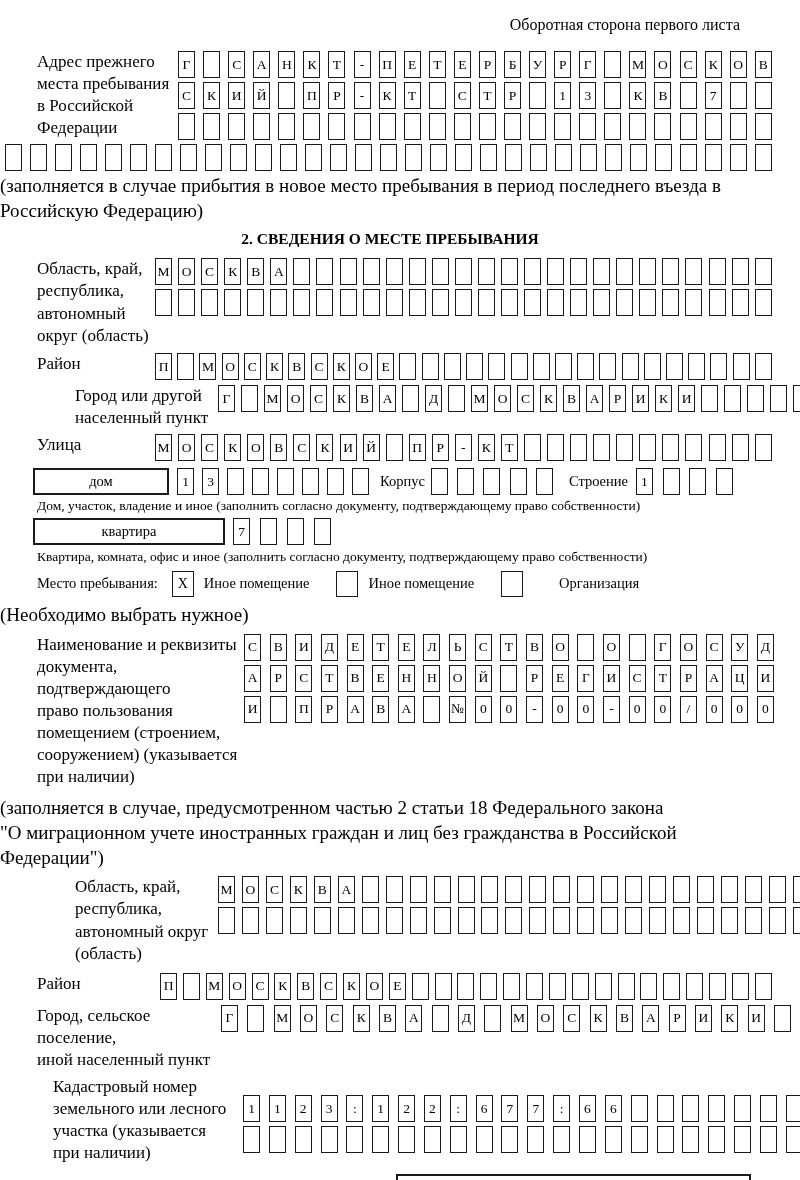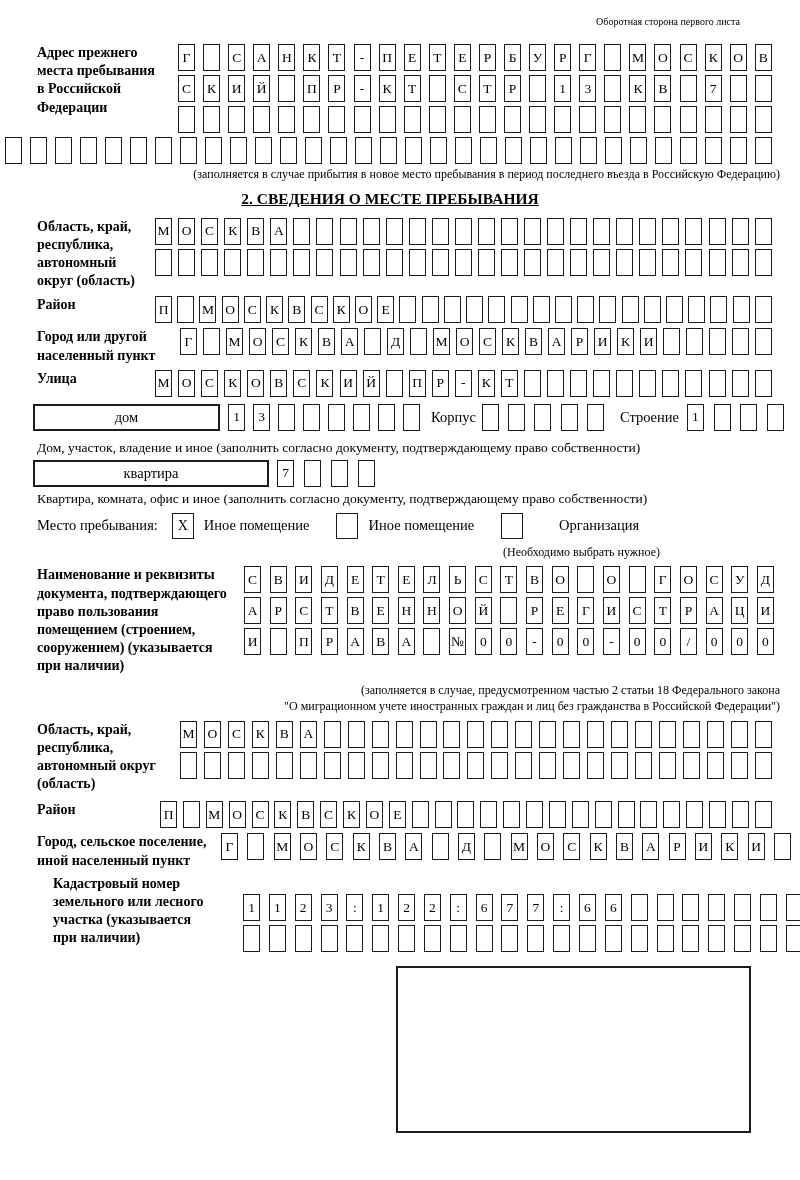--- a/index.html
+++ b/index.html
@@ -2,48 +2,48 @@
 <html><head>
 <meta charset="utf-8">
 <style>
   * { box-sizing: border-box; margin: 0; padding: 0; }
   body { background: #ffffff; }
   .sheet {
     width: 800px; height: 1180px; background: #fff; color: #000;
     font-family: "Liberation Serif", "DejaVu Serif", serif;
     font-size: 14px; position: relative; overflow: hidden;
   }
-  .back-title { text-align: right; padding: 16px 60px 0 0; font-size: 10px; }
+  .back-title { text-align: right; padding: 16px 60px 0 0; font-size: 16px; }
 
   .field { display: flex; align-items: flex-start; }
-  .flabel { flex: none; padding-left: 37px; line-height: 1.3; white-space: pre-line; font-size: 14px; font-weight: bold; }
+  .flabel { flex: none; padding-left: 37px; line-height: 1.3; white-space: pre-line; font-size: 17px; }
   .rows .cellrow { margin-bottom: 4px; }
 
   .cellrow { display: flex; justify-content: space-between; flex: none; }
   .cell {
     flex: none; width: 17px; height: 27px;
     border: 1.7px solid #1b1b1b; background: #fff;
     display: flex; align-items: center; justify-content: center;
     font-size: 13.5px; line-height: 1;
   }
 
   .w594 { width: 594px; } .w767 { width: 767px; }
   .w617 { width: 617px; } .w592 { width: 592px; }
   .w530 { width: 530px; } .w612 { width: 612px; }
   .w570 { width: 570px; } .w560 { width: 560px; }
   .w192 { width: 192px; } .w122 { width: 122px; }
   .w97  { width: 97px; }  .w98  { width: 98px; }
 
-  .lw178 { width: 178px; } .lw155 { width: 155px; } .lw180 { width: 180px; }
+  .lw178 { width: 178px; } .lw155 { width: 155px; } .lw180 { width: 180px; margin-left: 38px; }
   .lw160 { width: 160px; } .lw221 { width: 221px; } .lw227 { width: 227px; margin-left: 16px; }
   .lw244 { width: 244px; }
 
-  .note { text-align: right; font-size: 12px; line-height: 1.3; }
+  .note { text-align: left; font-size: 19px; line-height: 1.3; }
   .note-left { font-size: 13.5px; padding-left: 37px; }
-  .sec-title { text-align: center; font-weight: bold; font-size: 15.5px; width: 780px; text-decoration: underline; }
+  .sec-title { text-align: center; font-weight: bold; font-size: 15.5px; width: 780px; }
 
   .labelbox {
     flex: none; height: 27px; border: 2px solid #1b1b1b;
     display: flex; align-items: center; justify-content: center; font-size: 14.5px;
   }
   .inline-lbl { flex: none; font-size: 14.5px; line-height: 27px; }
 
   .stayrow { display: flex; align-items: center; padding-left: 37px; font-size: 14.5px; }
   .cbx {
     flex: none; width: 22px; height: 26px; border: 1.8px solid #1b1b1b;
@@ -343,21 +343,21 @@
         <span class="cell"></span>
         <span class="cell"></span>
         <span class="cell"></span>
         <span class="cell"></span>
         <span class="cell"></span>
         <span class="cell"></span>
       </div>
   </div>
 
   <div style="display:flex;align-items:center;margin:7px 0 0 33px">
-    <div class="labelbox" style="width:187px">дом</div>
+    <div class="labelbox" style="width:136px">дом</div>
     <div class="cellrow w192" style="margin-left:8px">
         <span class="cell">1</span>
         <span class="cell">3</span>
         <span class="cell"></span>
         <span class="cell"></span>
         <span class="cell"></span>
         <span class="cell"></span>
         <span class="cell"></span>
         <span class="cell"></span>
       </div>
@@ -370,24 +370,24 @@
         <span class="cell"></span>
       </div>
     <div class="inline-lbl" style="margin-left:16px">Строение</div>
     <div class="cellrow w97" style="margin-left:8px">
         <span class="cell">1</span>
         <span class="cell"></span>
         <span class="cell"></span>
         <span class="cell"></span>
       </div>
   </div>
-  <div class="note-left" style="margin-top:9px">Дом, участок, владение и иное (заполнить согласно документу, подтверждающему право собственности)</div>
+  <div class="note-left" style="margin-top:3px">Дом, участок, владение и иное (заполнить согласно документу, подтверждающему право собственности)</div>
 
   <div style="display:flex;align-items:center;margin:4px 0 0 33px">
-    <div class="labelbox" style="width:236px">квартира</div>
+    <div class="labelbox" style="width:192px">квартира</div>
     <div class="cellrow w98" style="margin-left:8px">
         <span class="cell">7</span>
         <span class="cell"></span>
         <span class="cell"></span>
         <span class="cell"></span>
       </div>
   </div>
   <div class="note-left" style="margin-top:4px">Квартира, комната, офис и иное (заполнить согласно документу, подтверждающему право собственности)</div>
 
   <div class="stayrow" style="margin-top:6px">

